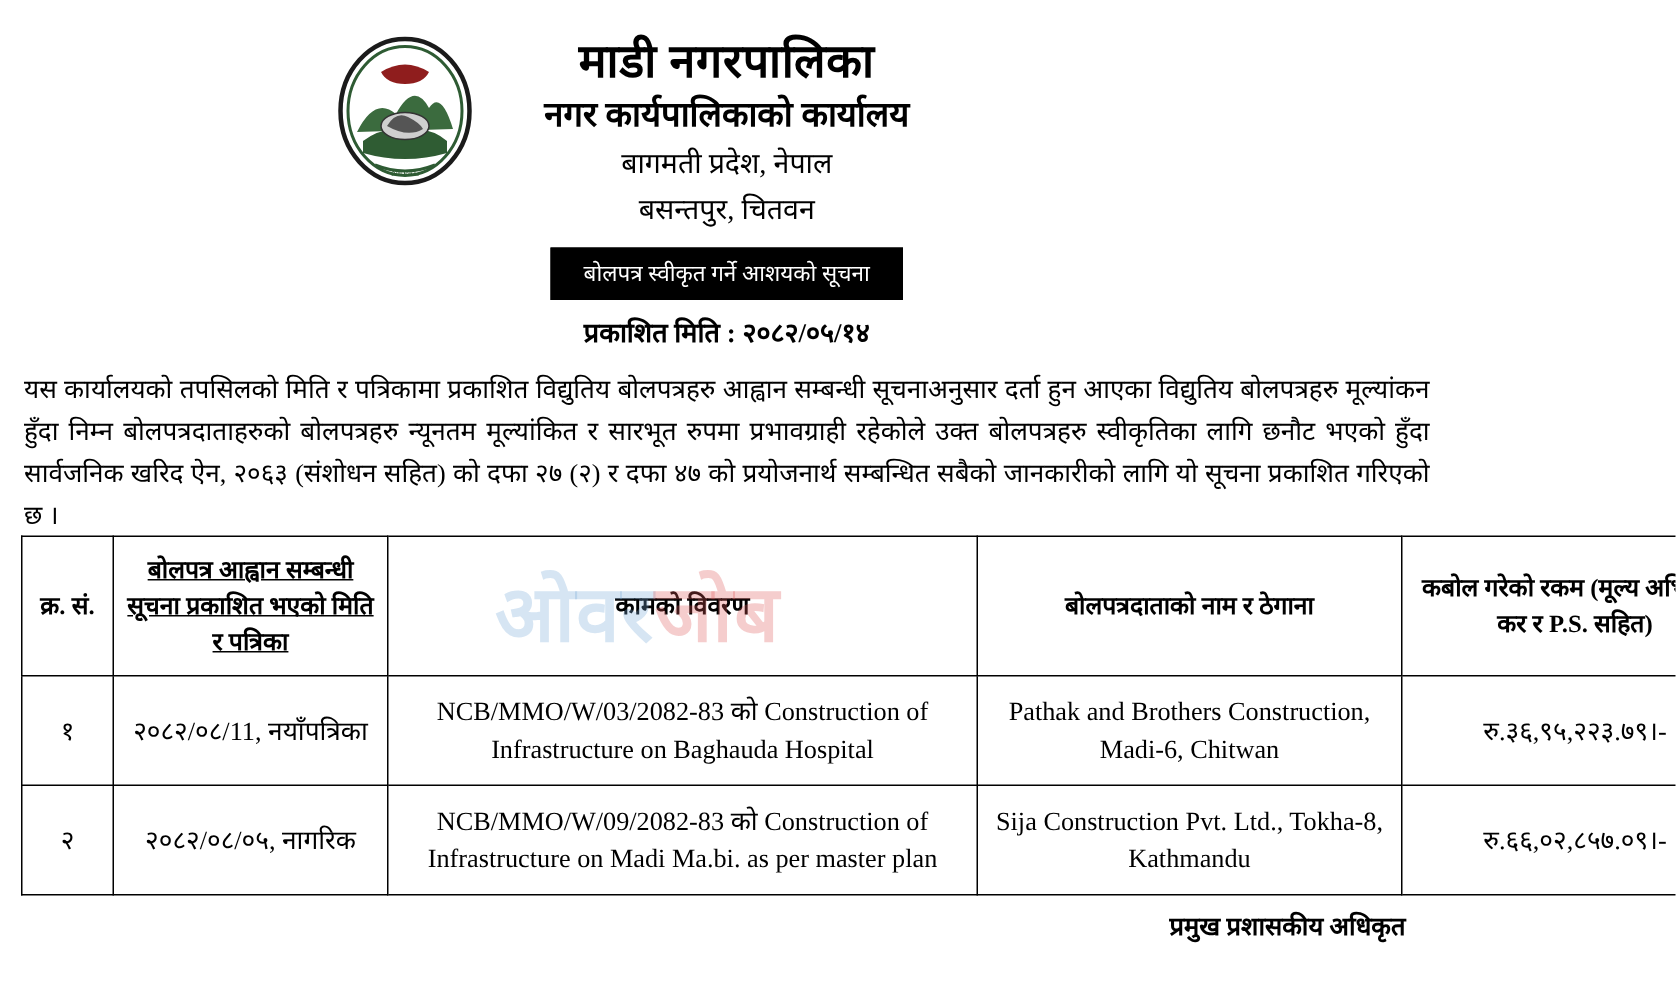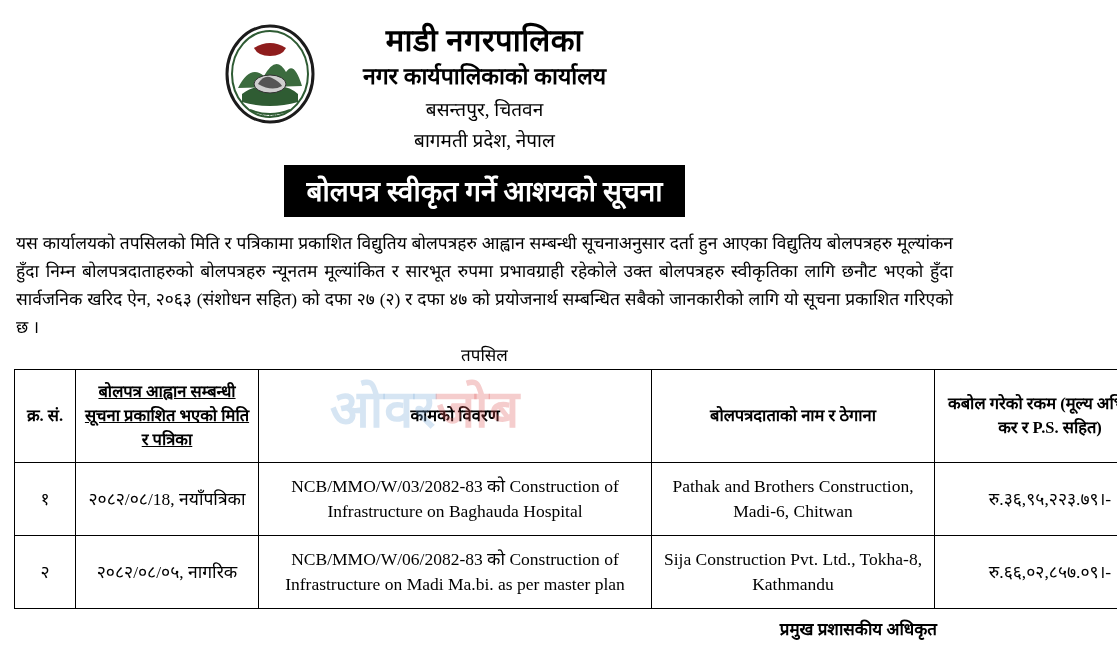--- a/index.html
+++ b/index.html
@@ -54,22 +54,22 @@
   }
   .org-year {
     font-size: 19px;
     font-weight: bold;
     margin-top: 2px;
   }
   .notice-banner {
     display: inline-block;
     background: #000000;
     color: #ffffff;
-    font-size: 28px;
-    font-weight: bold;
+    font-size: 15px;
+    font-weight: normal;
     padding: 4px 20px 6px 20px;
     margin-top: 10px;
     border: 2px solid #000;
   }
   .pub-date {
     font-size: 18px;
     font-weight: bold;
     margin-top: 9px;
   }
   
@@ -155,56 +155,56 @@
         <ellipse cx="46" cy="60" rx="16" ry="9" fill="#cfcfcf" stroke="#333" stroke-width="1"></ellipse>
         <path d="M34 60 q6 -10 14 -6 q8 4 10 8 q-10 6 -24 -2z" fill="#555"></path>
         <path d="M30 24 q16 -10 32 0 q-4 8 -16 8 q-12 0 -16 -8z" fill="#8f1d1d"></path>
         <path d="M26 86 q20 8 40 0" fill="none" stroke="#2e5b33" stroke-width="2"></path>
         <text x="46" y="93" font-size="6" text-anchor="middle" fill="#2e5b33" font-family="'Liberation Serif', serif">NEPAL</text>
       </svg>
     </div>
 
     <div class="org-title1">माडी नगरपालिका</div>
     <div class="org-title2">नगर कार्यपालिकाको कार्यालय</div>
+    <div class="org-line">बागमती प्रदेश, नेपाल</div>
     <div class="org-line">बसन्तपुर, चितवन</div>
-    <div class="org-line">बागमती प्रदेश, नेपाल</div>
 
     <div class="notice-banner">बोलपत्र स्वीकृत गर्ने आशयको सूचना</div>
+    <div class="pub-date">प्रकाशित मिति : २०८२/०५/१४</div>
   </div>
 
   <div class="body-para">यस कार्यालयको तपसिलको मिति र पत्रिकामा प्रकाशित विद्युतिय बोलपत्रहरु आह्वान सम्बन्धी सूचनाअनुसार दर्ता हुन आएका विद्युतिय बोलपत्रहरु मूल्यांकन हुँदा निम्न बोलपत्रदाताहरुको बोलपत्रहरु न्यूनतम मूल्यांकित र सारभूत रुपमा प्रभावग्राही रहेकोले उक्त बोलपत्रहरु स्वीकृतिका लागि छनौट भएको हुँदा सार्वजनिक खरिद ऐन, २०६३ (संशोधन सहित) को दफा २७ (२) र दफा ४७ को प्रयोजनार्थ सम्बन्धित सबैको जानकारीको लागि यो सूचना प्रकाशित गरिएको छ ।</div>
 
-  <div class="tapasil">तपसिल</div>
 
   <div class="watermark">
     <span>ओवर</span><span class="wm-red">जोब</span>
   </div>
 
   <table class="notice-table">
     <thead>
       <tr>
         <th class="col-sn">क्र. सं.</th>
         <th class="col-date">बोलपत्र आह्वान सम्बन्धी सूचना प्रकाशित भएको मिति र पत्रिका</th>
         <th class="col-desc">कामको विवरण</th>
         <th class="col-bidder">बोलपत्रदाताको नाम र ठेगाना</th>
         <th class="col-amount">कबोल गरेको रकम (मूल्य अभिवृद्धि कर र P.S. सहित)</th>
       </tr>
     </thead>
     <tbody>
       <tr>
         <td class="cell-sn">१</td>
-        <td>२०८२/०८/18, नयाँपत्रिका</td>
+        <td>२०८२/०८/11, नयाँपत्रिका</td>
         <td>NCB/MMO/W/03/2082-83 को Construction of Infrastructure on Baghauda Hospital</td>
         <td>Pathak and Brothers Construction, Madi-6, Chitwan</td>
         <td class="cell-amount">रु.३६,९५,२२३.७९।-</td>
       </tr>
       <tr>
         <td class="cell-sn">२</td>
         <td>२०८२/०८/०५, नागरिक</td>
-        <td>NCB/MMO/W/06/2082-83 को Construction of Infrastructure on Madi Ma.bi. as per master plan</td>
+        <td>NCB/MMO/W/09/2082-83 को Construction of Infrastructure on Madi Ma.bi. as per master plan</td>
         <td>Sija Construction Pvt. Ltd., Tokha-8, Kathmandu</td>
         <td class="cell-amount">रु.६६,०२,८५७.०९।-</td>
       </tr>
     </tbody>
   </table>
 
   <div class="footer-sign">प्रमुख प्रशासकीय अधिकृत</div>
 
 </div>
 

